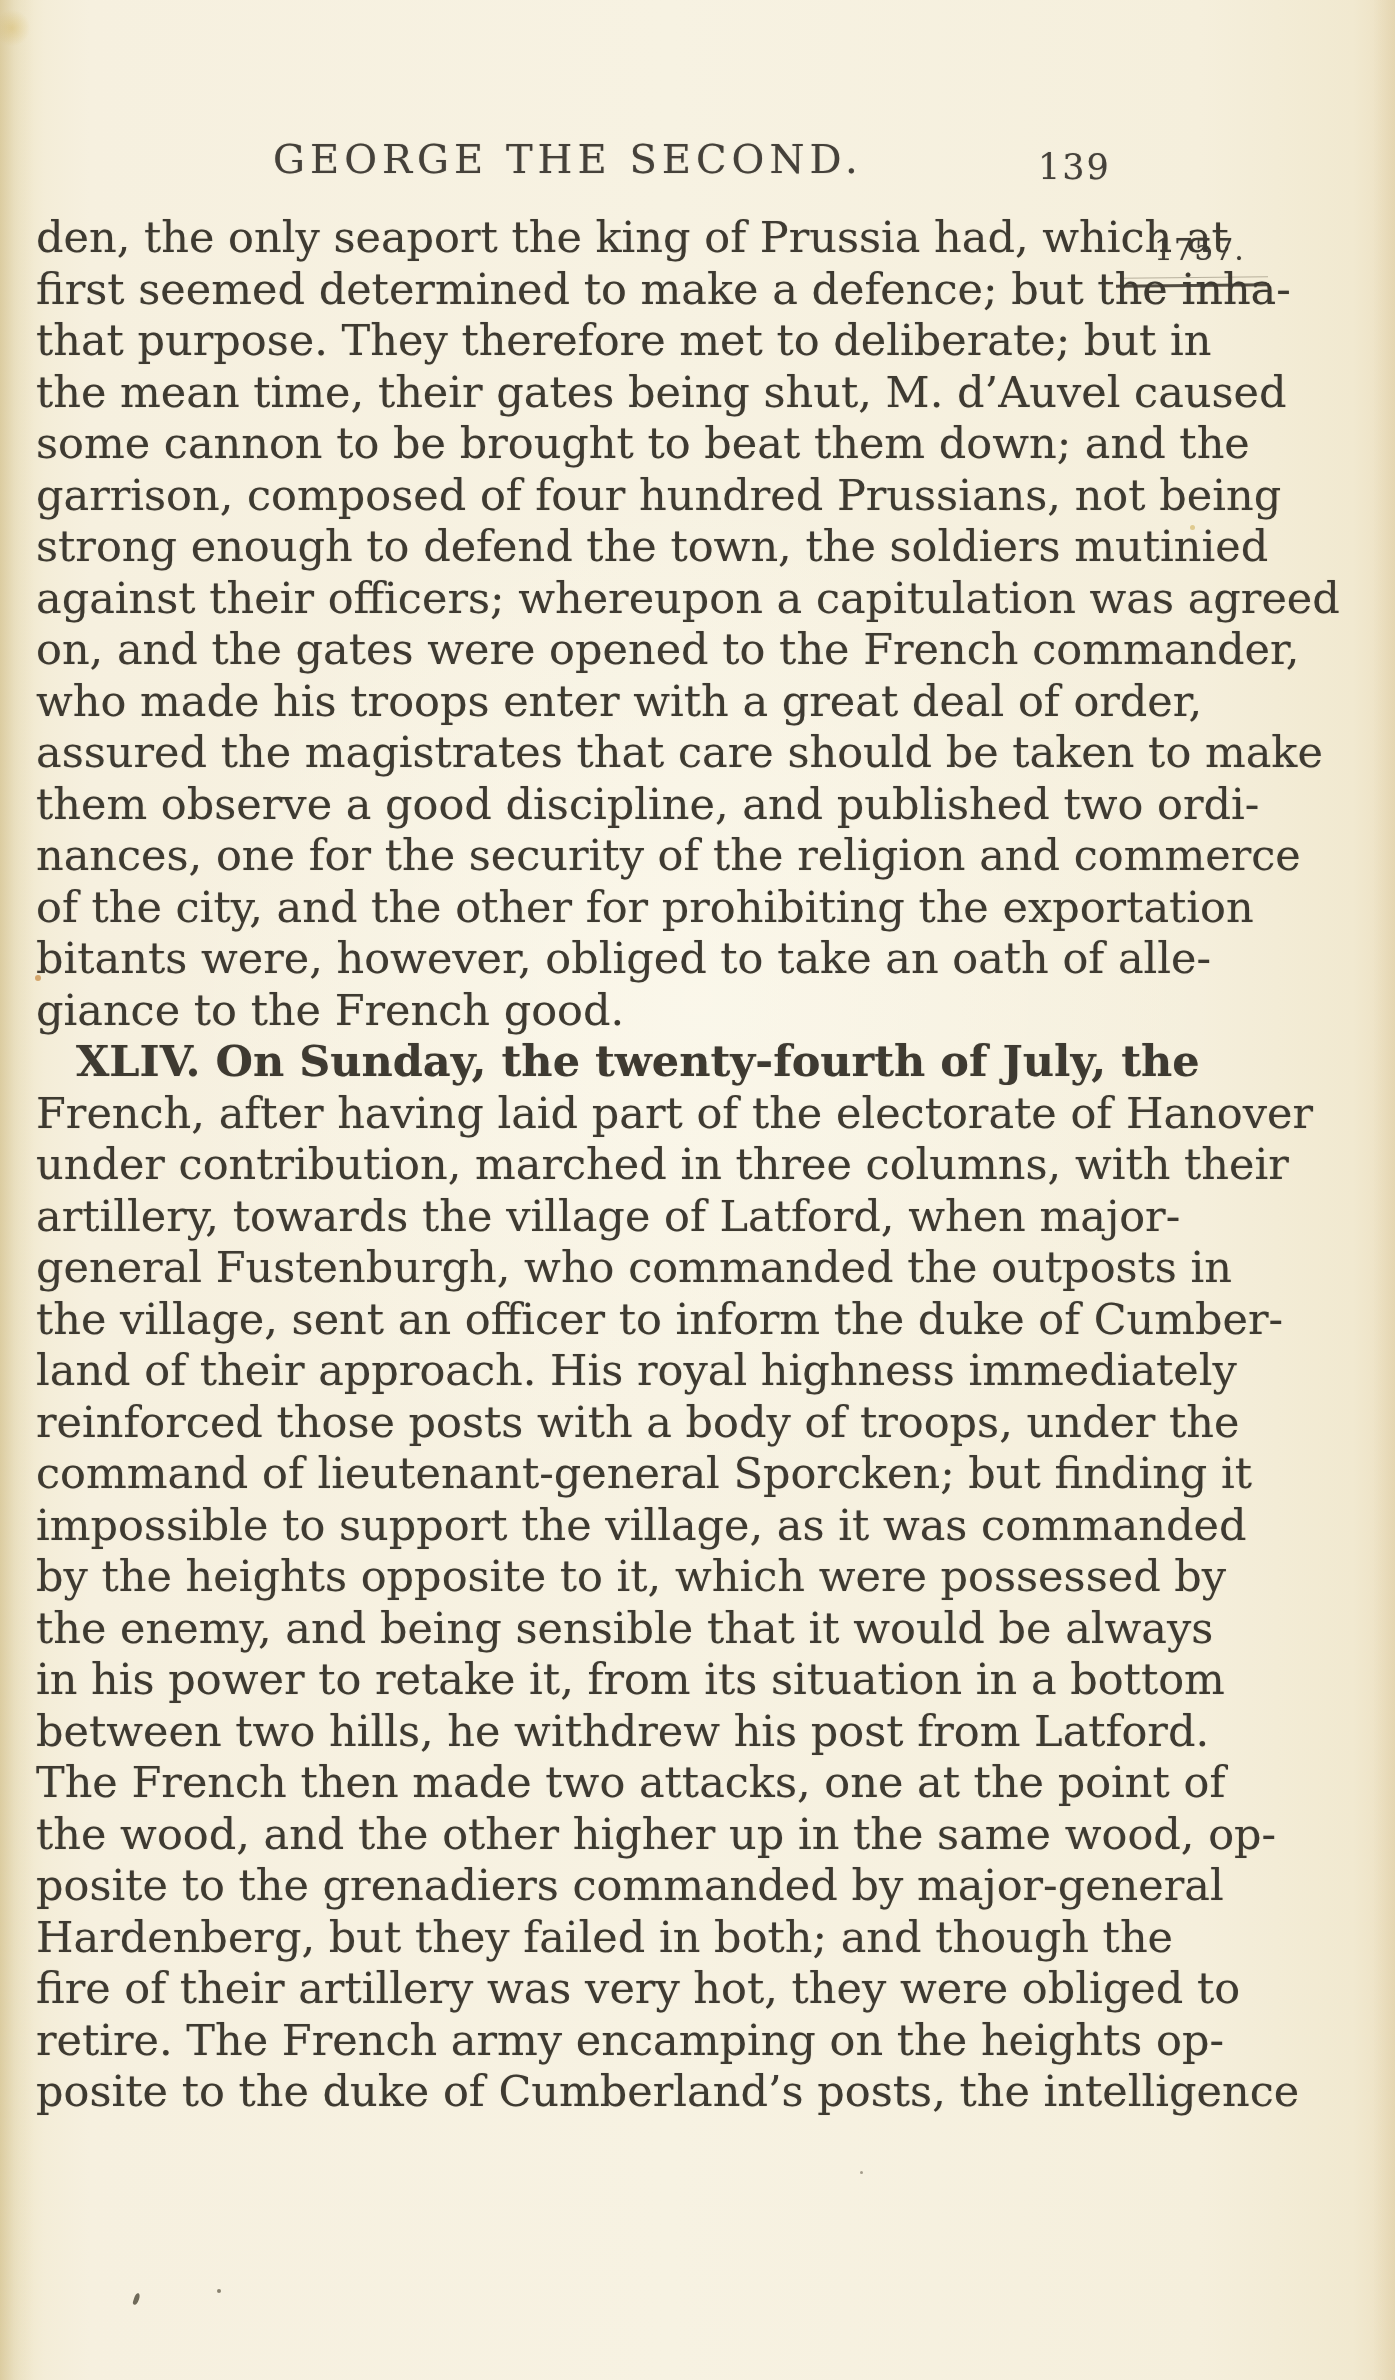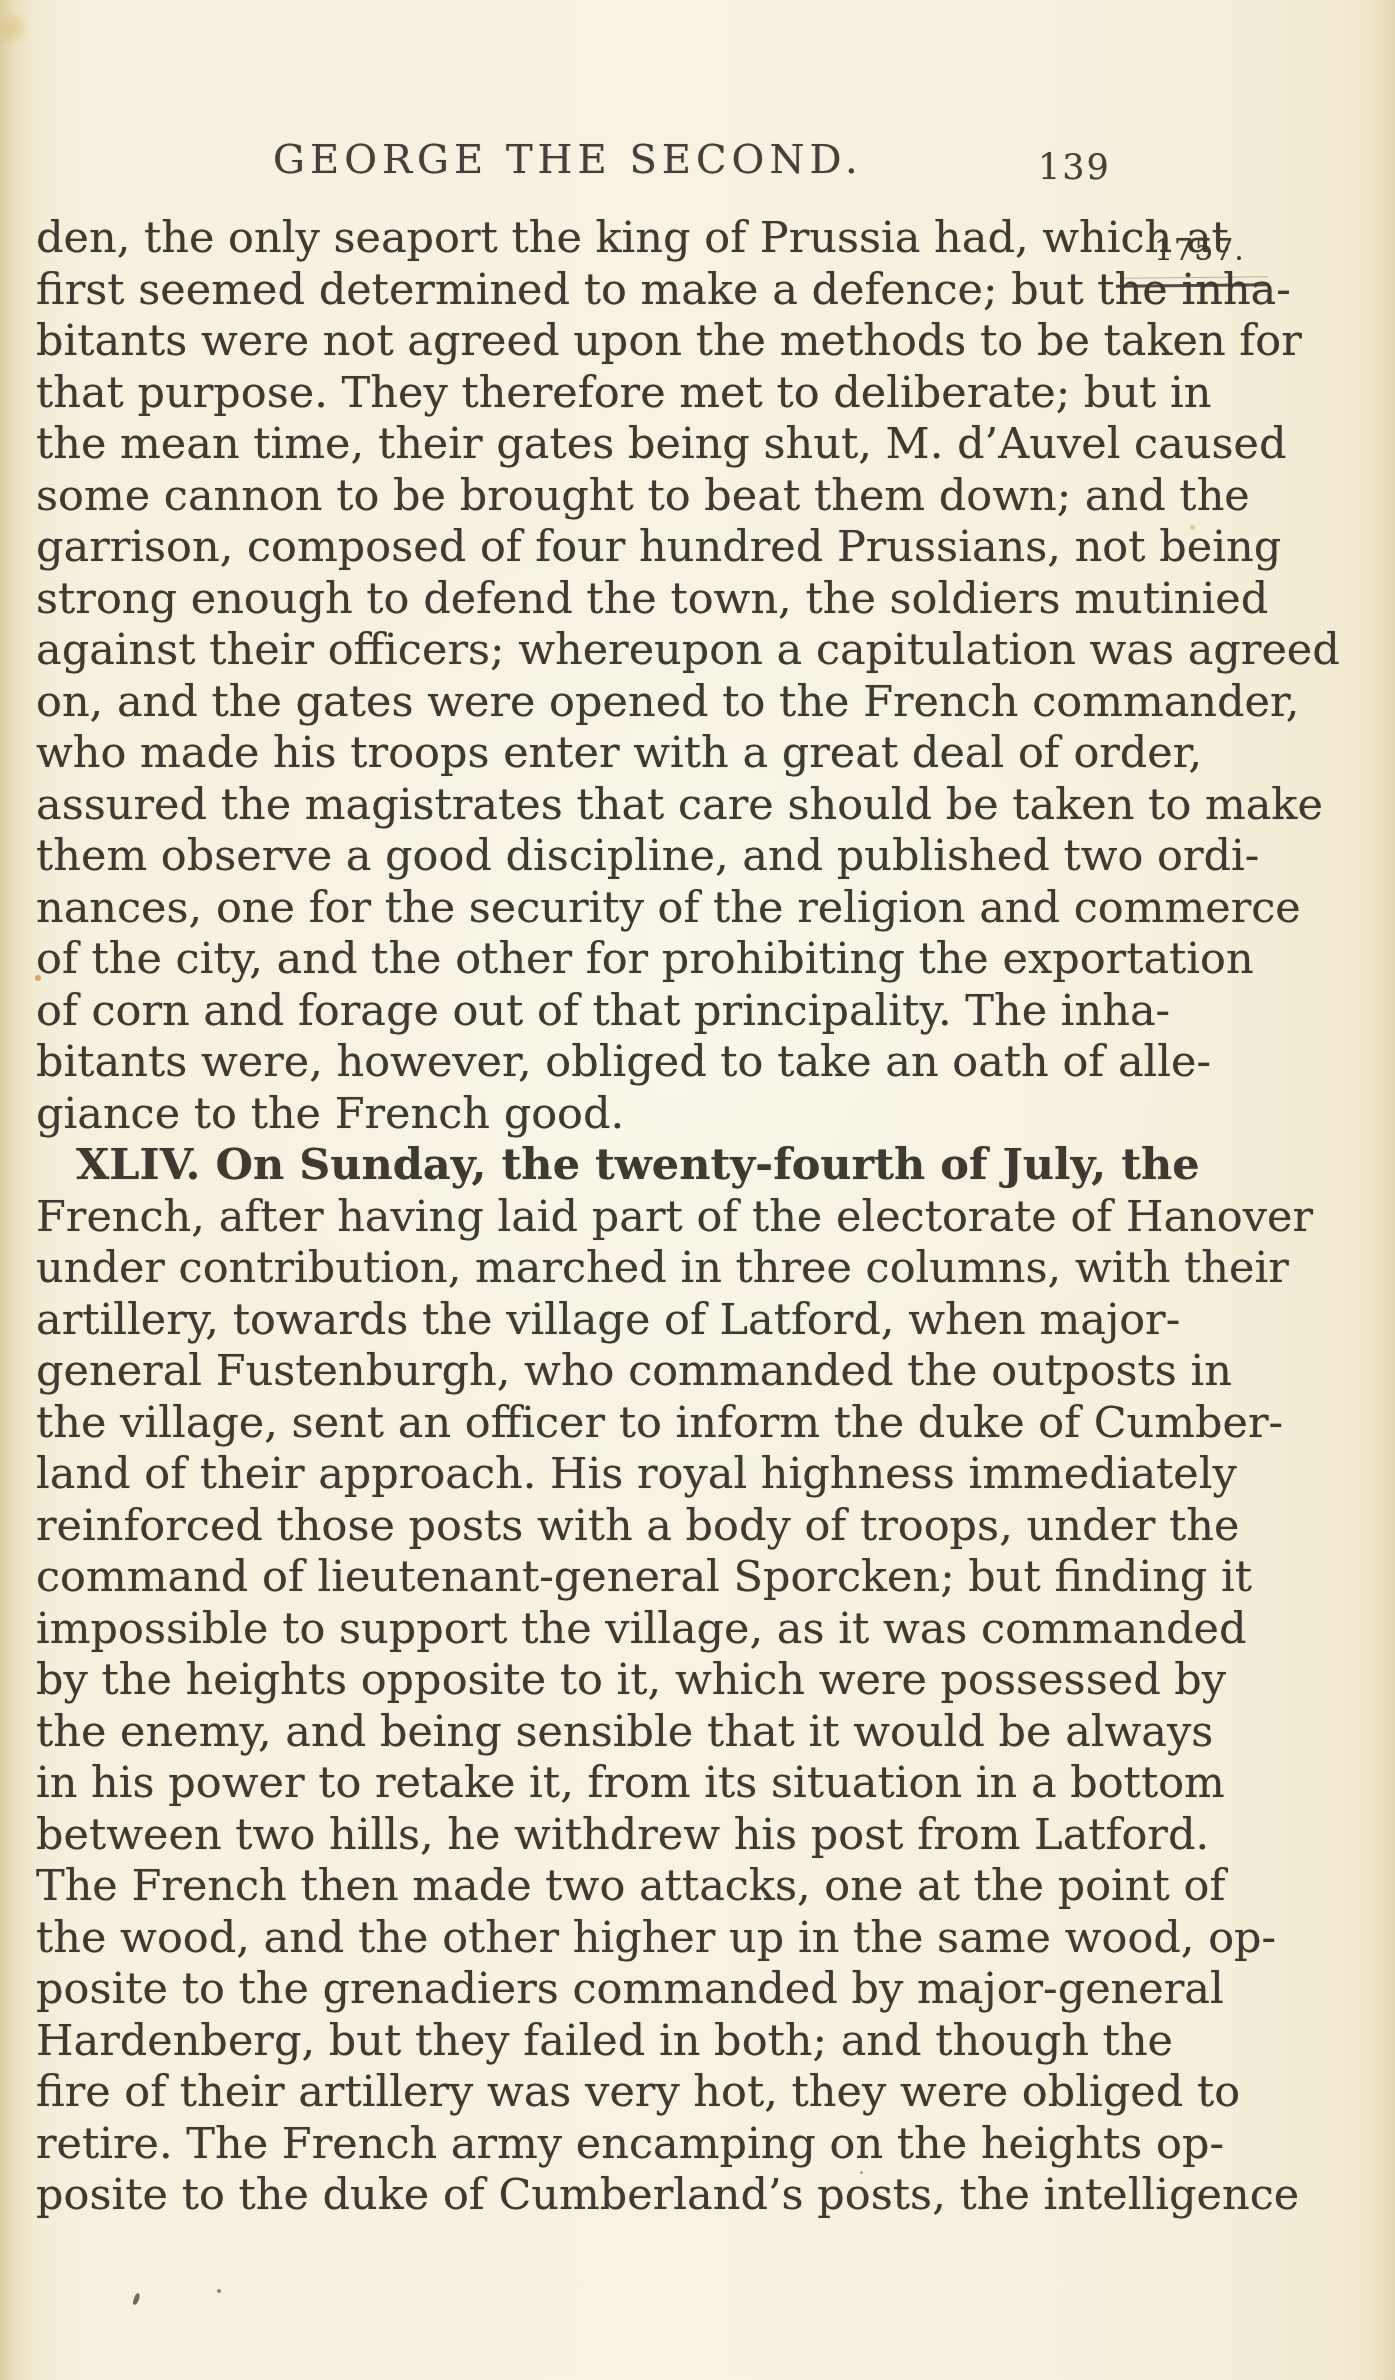--- a/index.html
+++ b/index.html
@@ -128,34 +128,32 @@
   <div class="page-number">139</div>
 
   <div class="margin-year">1757.</div>
 
   <div class="margin-rule-faint"></div>
   <div class="margin-rule"></div>
 
   <div class="body-text" id="body-text">
       <div class="line">den, the only seaport the king of Prussia had, which at</div>
       <div class="line">first seemed determined to make a defence; but the inha-</div>
-      <div class="line">bitants were not agreed upon the methods to be taken for</div>
       <div class="line">that purpose.  They therefore met to deliberate; but in</div>
       <div class="line">the mean time, their gates being shut, M. d’Auvel caused</div>
       <div class="line">some cannon to be brought to beat them down; and the</div>
       <div class="line">garrison, composed of four hundred Prussians, not being</div>
       <div class="line">strong enough to defend the town, the soldiers mutinied</div>
       <div class="line">against their officers; whereupon a capitulation was agreed</div>
       <div class="line">on, and the gates were opened to the French commander,</div>
       <div class="line">who made his troops enter with a great deal of order,</div>
       <div class="line">assured the magistrates that care should be taken to make</div>
       <div class="line">them observe a good discipline, and published two ordi-</div>
       <div class="line">nances, one for the security of the religion and commerce</div>
       <div class="line">of the city, and the other for prohibiting the exportation</div>
-      <div class="line">of corn and forage out of that principality.  The inha-</div>
       <div class="line">bitants were, however, obliged to take an oath of alle-</div>
       <div class="line flush">giance to the French good.</div>
       <div class="line indent">XLIV. On Sunday, the twenty-fourth of July, the</div>
       <div class="line">French, after having laid part of the electorate of Hanover</div>
       <div class="line">under contribution, marched in three columns, with their</div>
       <div class="line">artillery, towards the village of Latford, when major-</div>
       <div class="line">general Fustenburgh, who commanded the outposts in</div>
       <div class="line">the village, sent an officer to inform the duke of Cumber-</div>
       <div class="line">land of their approach.  His royal highness immediately</div>
       <div class="line">reinforced those posts with a body of troops, under the</div>

